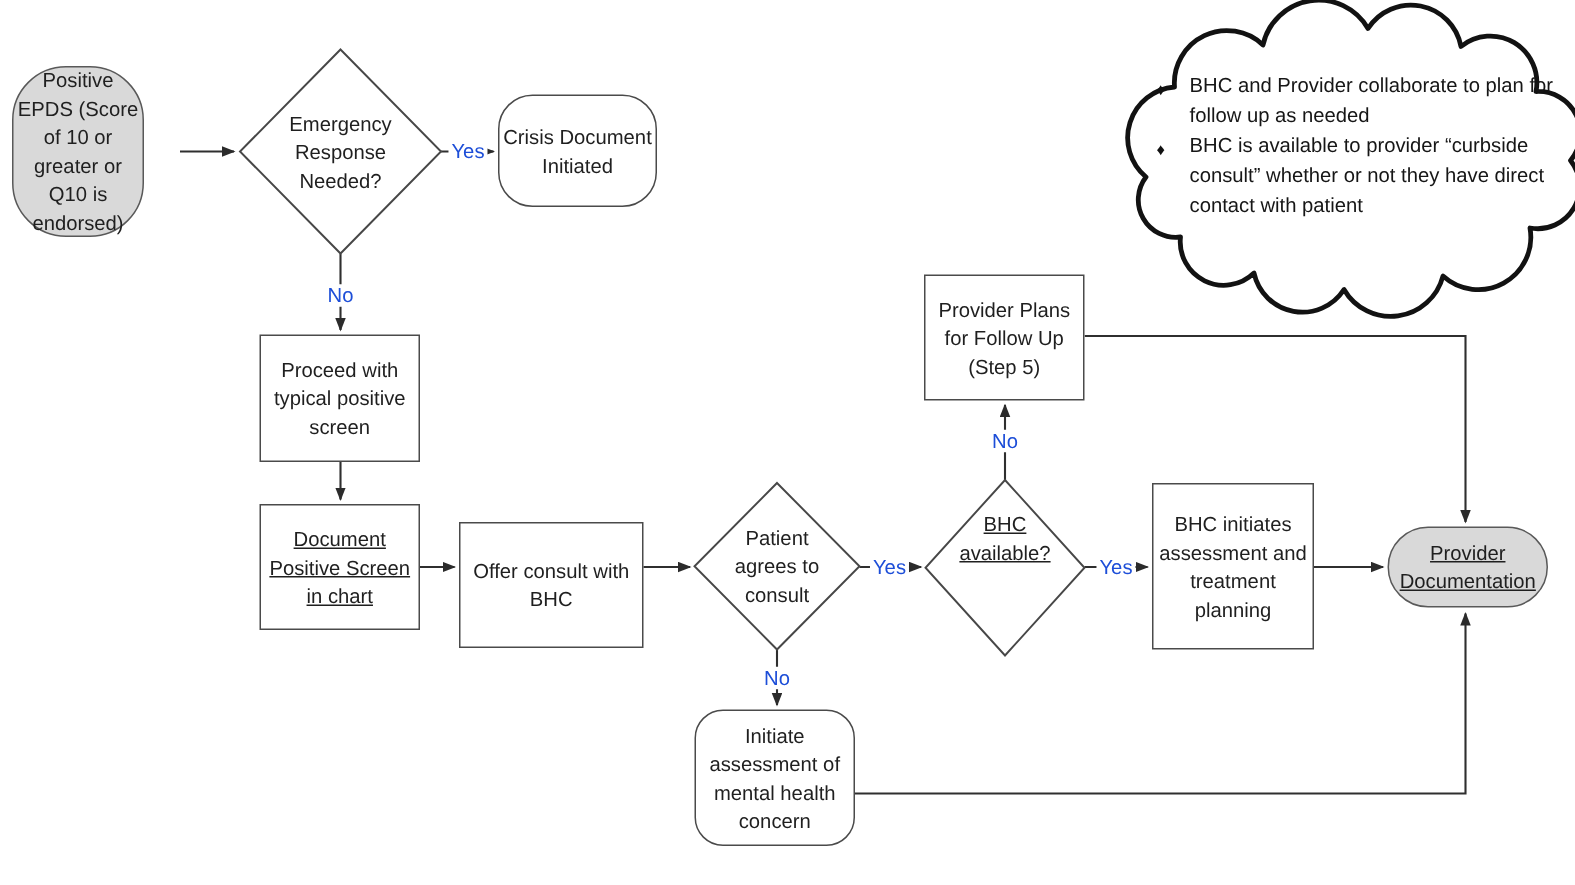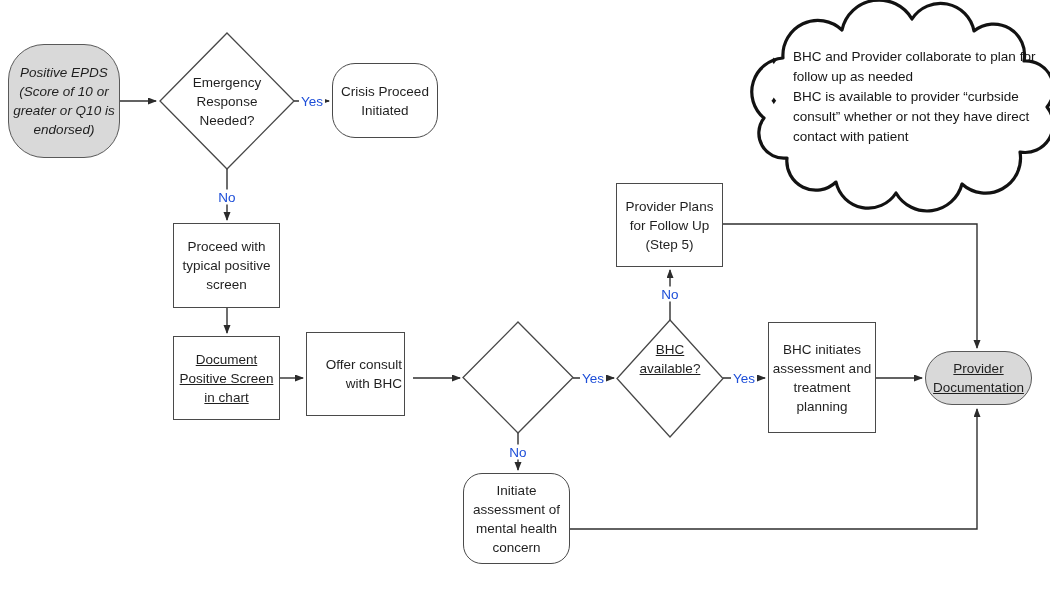--- a/index.html
+++ b/index.html
@@ -76,40 +76,41 @@
          A 31 31 0 0 1 1024 61
          A 28 28 0 0 1 1047 107
          A 28 28 0 0 1 1020 152
          A 35 35 0 0 1 962 184
          A 36 36 0 0 1 896 193
          A 33 33 0 0 1 836 182
          A 29 29 0 0 1 787 158
          A 25 25 0 0 1 764 118 Z" fill="#ffffff" stroke="#121212" stroke-width="3.2" stroke-linejoin="round"></path>
   </svg>
 
-  <div class="node gray stadium-lg" style="left:8px;top:44px;width:112px;height:114px;font-style:italic;">Positive EPDS (Score of 10 or greater or Q10 is endorsed)</div>
+  <div class="node gray stadium-lg" style="left:8px;top:44px;width:88px;height:114px;">Positive EPDS (Score of 10 or greater or Q10 is endorsed)</div>
 
-  <div class="node stadium-md" style="left:332px;top:63px;width:106px;height:75px;">Crisis Proceed Initiated</div>
+  <div class="node stadium-md" style="left:332px;top:63px;width:106px;height:75px;">Crisis Document Initiated</div>
 
   <div class="node" style="left:173px;top:223px;width:107px;height:85px;">Proceed with typical positive screen</div>
 
   <div class="node" style="left:173px;top:336px;width:107px;height:84px;text-decoration:underline;">Document Positive Screen in chart</div>
 
-  <div class="node" style="left:306px;top:332px;width:99px;height:84px;text-align:right;">Offer consult with BHC</div>
+  <div class="node" style="left:306px;top:348px;width:123px;height:84px;">Offer consult with BHC</div>
 
   <div class="node" style="left:616px;top:183px;width:107px;height:84px;">Provider Plans for Follow Up (Step 5)</div>
 
   <div class="node" style="left:768px;top:322px;width:108px;height:111px;">BHC initiates assessment and treatment planning</div>
 
   <div class="node" style="left:463px;top:473px;width:107px;height:91px;border-radius:19px;">Initiate assessment of mental health concern</div>
 
   <div class="node gray stadium-sm" style="left:925px;top:351px;width:107px;height:54px;">Provider Documentation</div>
 
   <div class="diamond-text" style="left:172px;top:68px;width:110px;height:66px;">Emergency Response Needed?</div>
 
+  <div class="diamond-text" style="left:478px;top:347px;width:80px;height:61px;">Patient agrees to consult</div>
 
   <div class="diamond-text" style="left:628px;top:338px;width:84px;height:41px;text-decoration:underline;">BHC available?</div>
 
   <div class="edge-label" style="left:312px;top:101px;">Yes</div>
   <div class="edge-label" style="left:227px;top:197px;">No</div>
   <div class="edge-label" style="left:593px;top:378px;">Yes</div>
   <div class="edge-label" style="left:518px;top:452px;">No</div>
   <div class="edge-label" style="left:744px;top:378px;">Yes</div>
   <div class="edge-label" style="left:670px;top:294px;">No</div>
 

